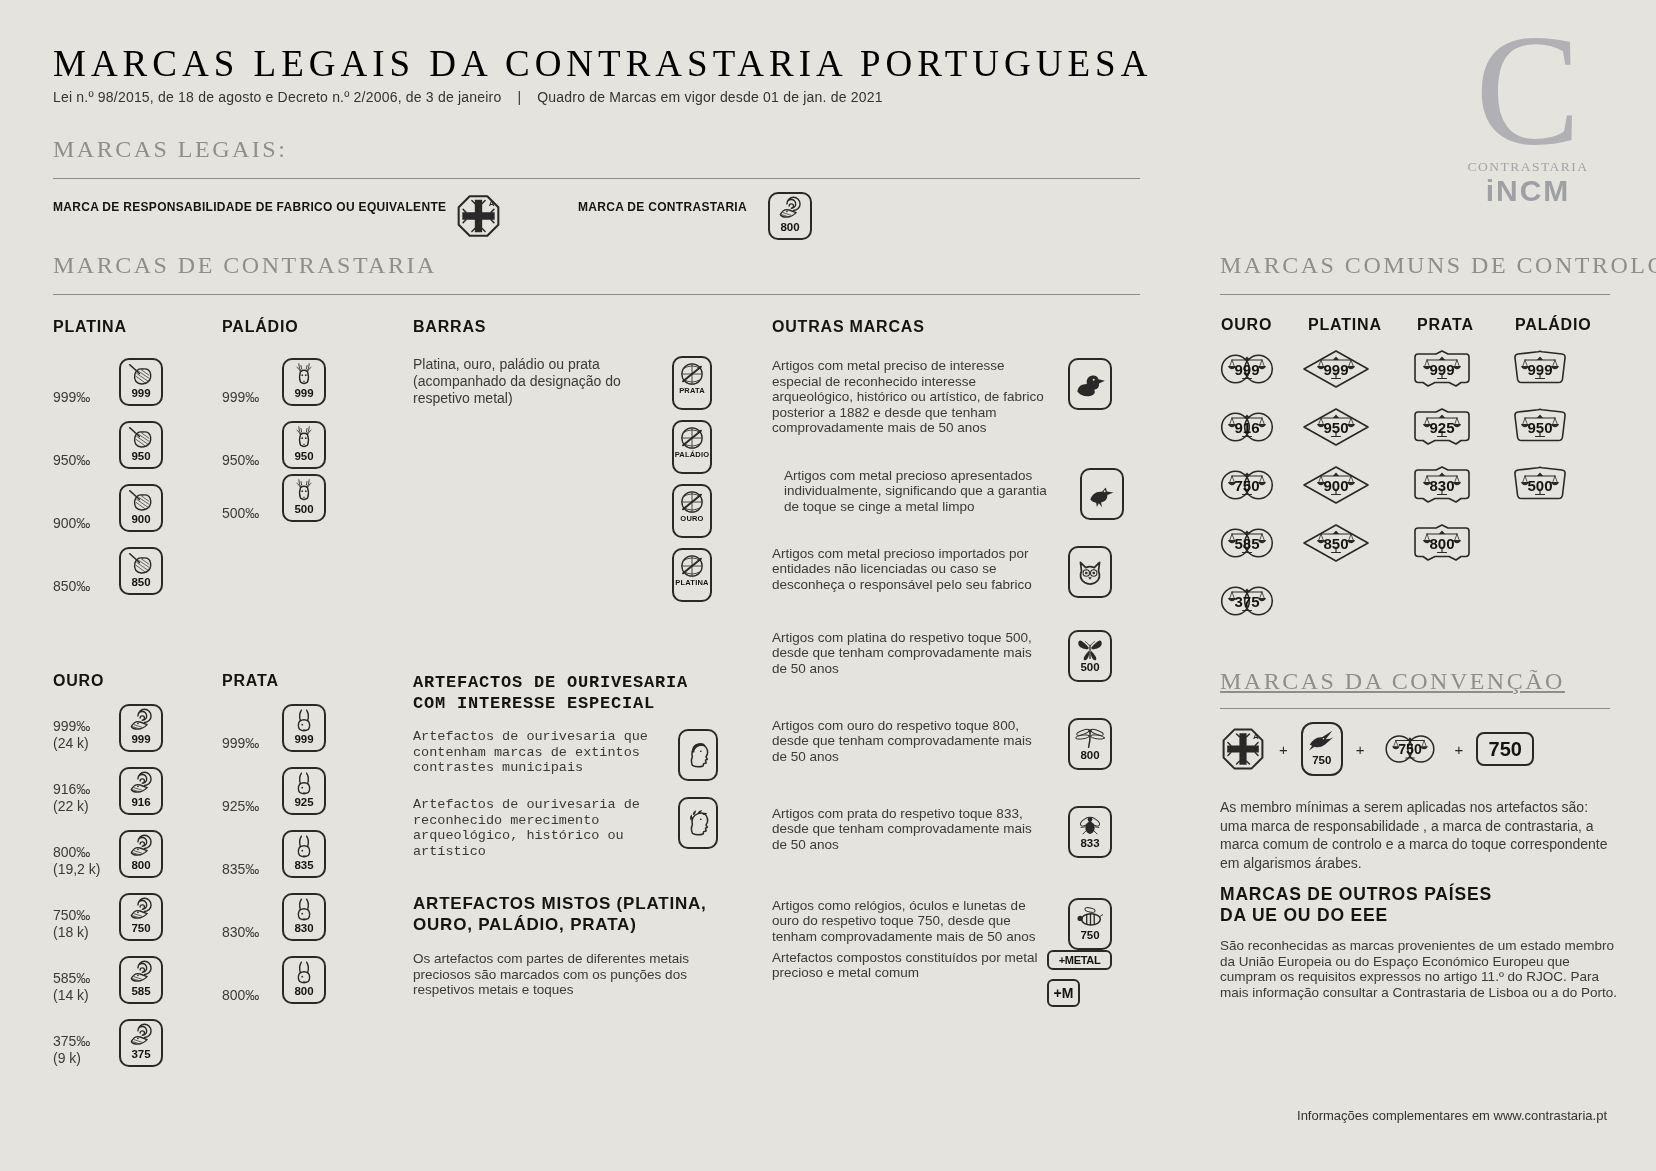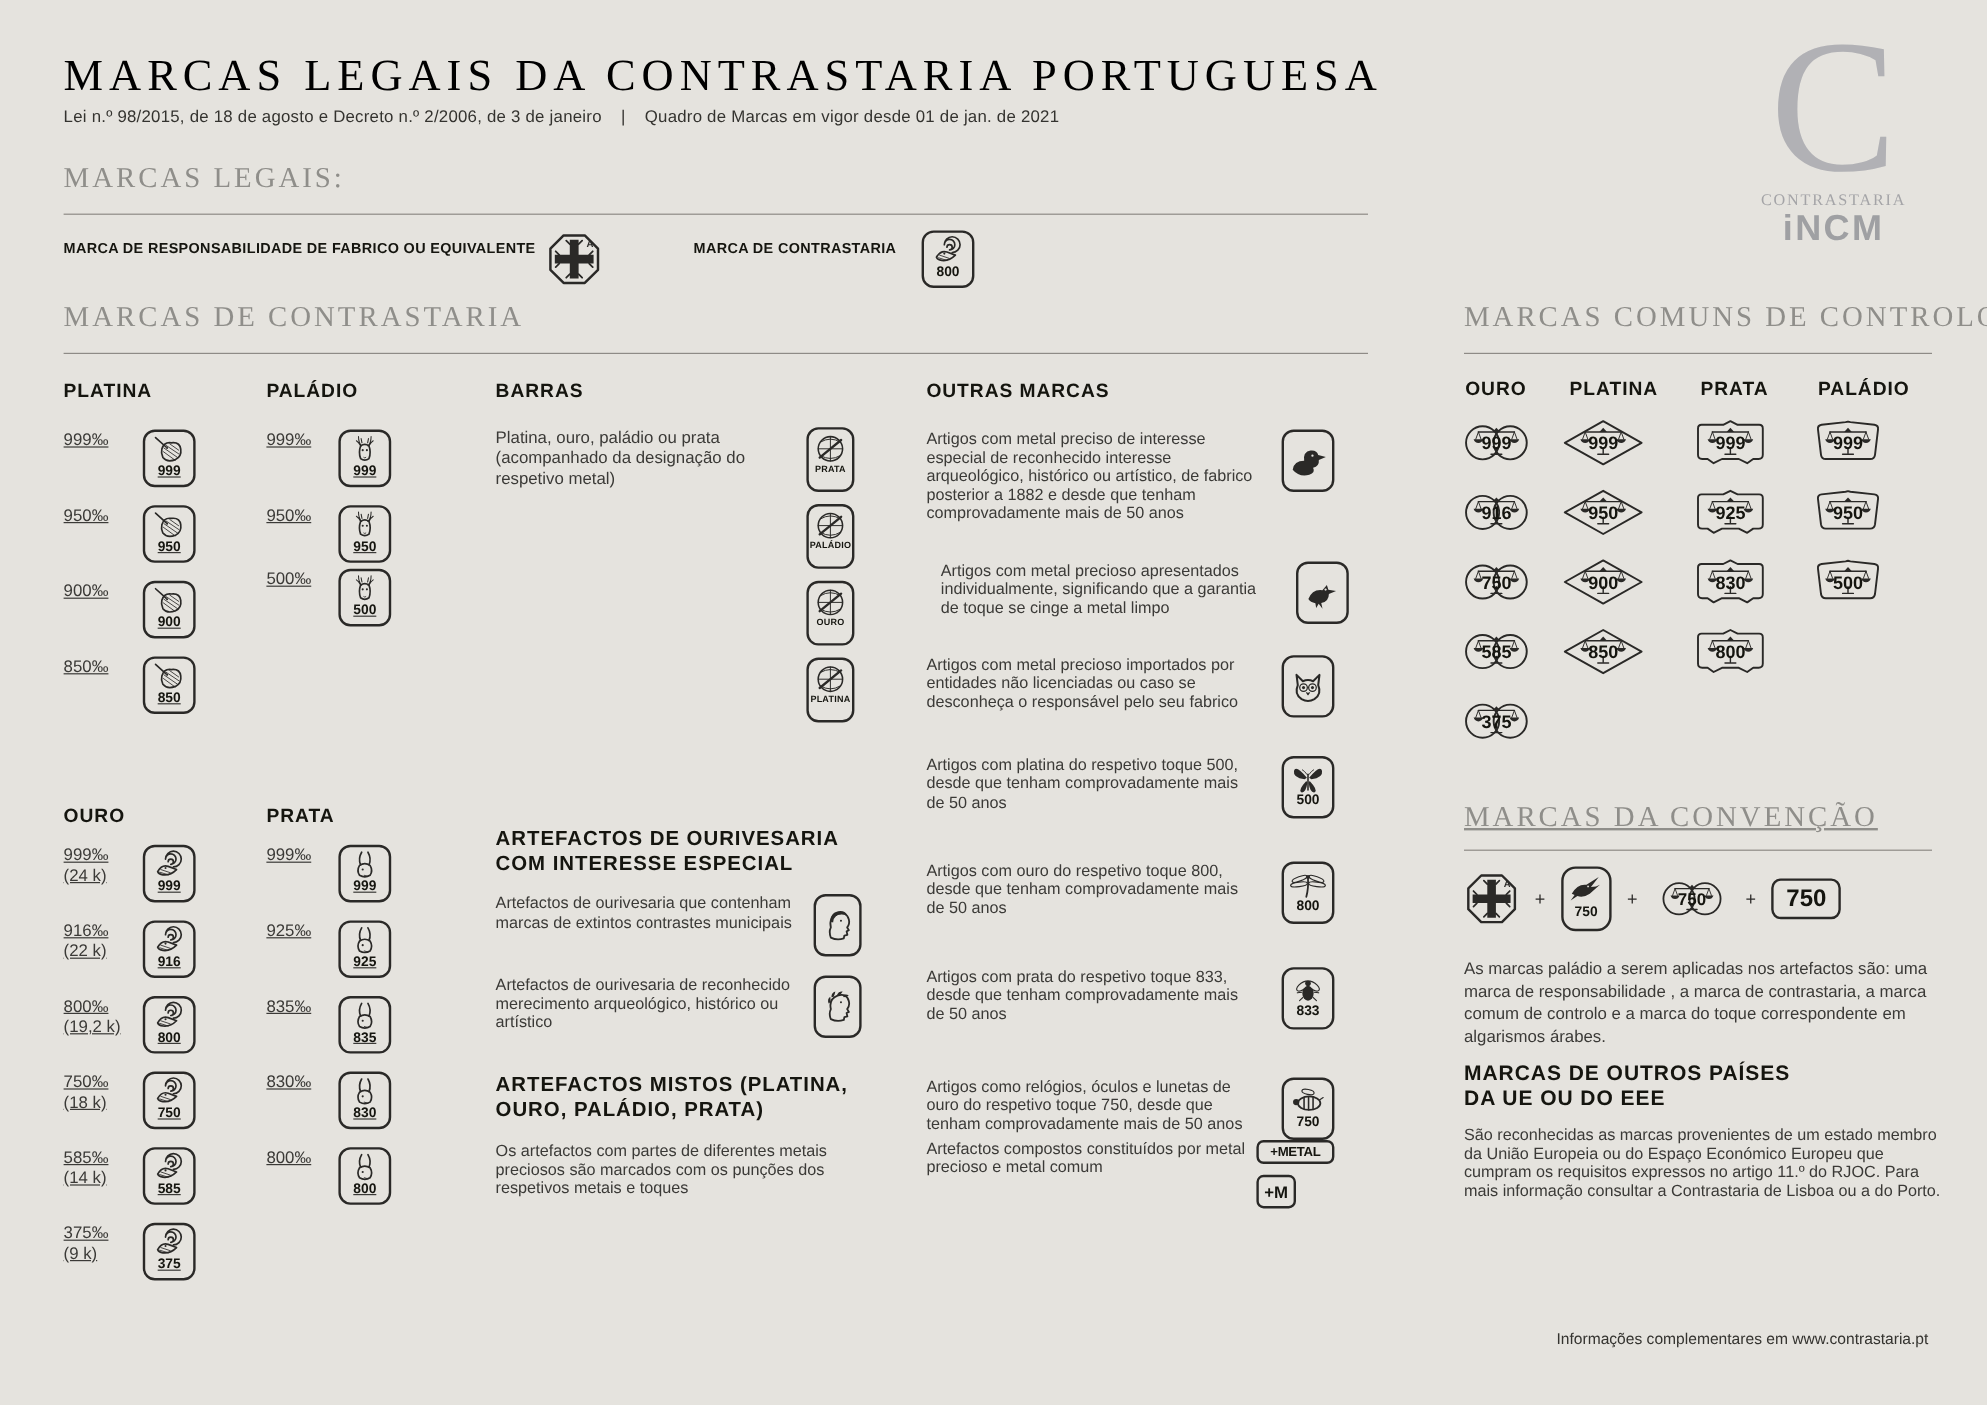--- a/index.html
+++ b/index.html
@@ -20,21 +20,21 @@
   .fine{font-size:14px;color:#3b3a37;line-height:17px;}
   
   .tile{box-sizing:border-box;border:2.4px solid #2a2927;border-radius:10px;display:flex;
         flex-direction:column;align-items:center;justify-content:flex-start;background:transparent;}
   .tile .tnum{font-size:11.5px;font-weight:700;color:#15150f;margin-top:-3px;letter-spacing:0;}
   .tile .tlabel{font-size:7.5px;font-weight:700;color:#15150f;margin-top:-1px;letter-spacing:.2px;}
   .t4448{width:44px;height:48px;}
   .t4452{width:44px;height:52px;}
   .t4052{width:40px;height:52px;}
   .t4054{width:40px;height:54px;}
-  .mrow{display:flex;align-items:flex-start;margin-bottom:15px;text-decoration:underline;}
+  .mrow{display:flex;align-items:flex-end;margin-bottom:15px;}
   .mrow .lab{flex:0 0 66px;}
   .mrow2 .lab{flex:0 0 60px;}
   .ouro-lab{line-height:17px;}
   
   .ink{stroke:#2a2927;fill:none;stroke-width:1.6;stroke-linecap:round;stroke-linejoin:round;}
   .ink1{stroke:#2a2927;fill:none;stroke-width:1;stroke-linecap:round;stroke-linejoin:round;}
   .ink08{stroke:#2a2927;fill:none;stroke-width:.8;stroke-linecap:round;}
   .inkf{fill:#2a2927;stroke:none;}
   .inkt{fill:#2a2927;font-family:"Liberation Sans",sans-serif;font-weight:700;}
   
@@ -495,21 +495,21 @@
       <span class="lab fine">800‰</span>
       <div class="tile t4448">
           <svg width="28" height="28" viewBox="0 0 32 32" style="margin-top:2px;">
             <use href="#sym-hare"></use>
           </svg>
           <span class="tnum">800</span>
         </div>
     </div>
   </div>
 
-  <div class="abs" style="left:413px;top:688px;width:330px;">
+  <div class="abs" style="left:413px;top:672px;width:330px;font-family:Liberation Mono, monospace;">
     <h3 class="colh" style="font-size:17px;line-height:21px;">
       <span>ARTEFACTOS DE OURIVESARIA</span><br><span>COM INTERESSE ESPECIAL</span>
     </h3>
     <div style="display:flex;justify-content:space-between;align-items:flex-start;margin-top:15px;width:305px;">
       <p class="body-t" style="width:250px;">Artefactos de ourivesaria que contenham marcas de extintos contrastes municipais</p>
       <div class="tile t4052">
           <svg width="30" height="38" viewBox="0 0 32 32" style="margin-top:5px;">
             <use href="#sym-profile"></use>
           </svg>
         </div>
@@ -655,21 +655,21 @@
     <span class="plus">+</span>
     <svg width="64" height="40" viewBox="0 0 68 40">
         <use href="#ccm-gold"></use>
         <use href="#sym-scale" x="14" y="7" width="40" height="26"></use>
         <text class="ccm-t" x="34" y="25.5" text-anchor="middle">750</text>
       </svg>
     <span class="plus">+</span>
     <div class="plate750">750</div>
   </div>
 
-  <p class="abs body-t" style="left:1220px;top:798px;width:398px;font-size:14px;line-height:18.5px;">As marcas paládio a serem aplicadas nos artefactos são: uma marca de responsabilidade , a marca de contrastaria, a marca comum de controlo e a marca do toque correspondente em algarismos árabes.</p>
+  <p class="abs body-t" style="left:1220px;top:798px;width:398px;font-size:14px;line-height:18.5px;">As membro mínimas a serem aplicadas nos artefactos são: uma marca de responsabilidade , a marca de contrastaria, a marca comum de controlo e a marca do toque correspondente em algarismos árabes.</p>
 
   <div class="abs" style="left:1220px;top:884px;width:400px;">
     <h3 class="colh" style="font-size:17.5px;line-height:21px;">
       <span>MARCAS DE OUTROS PAÍSES</span><br><span>DA UE OU DO EEE</span>
     </h3>
     <p class="body-t" style="margin-top:12px;width:398px;">São reconhecidas as marcas provenientes de um estado membro da União Europeia ou do Espaço Económico Europeu que cumpram os requisitos expressos no artigo 11.º do RJOC. Para mais informação consultar a Contrastaria de Lisboa ou a do Porto.</p>
   </div>
 
   <div class="abs foot" style="right:49px;top:1108px;">Informações complementares em www.contrastaria.pt</div>
 

